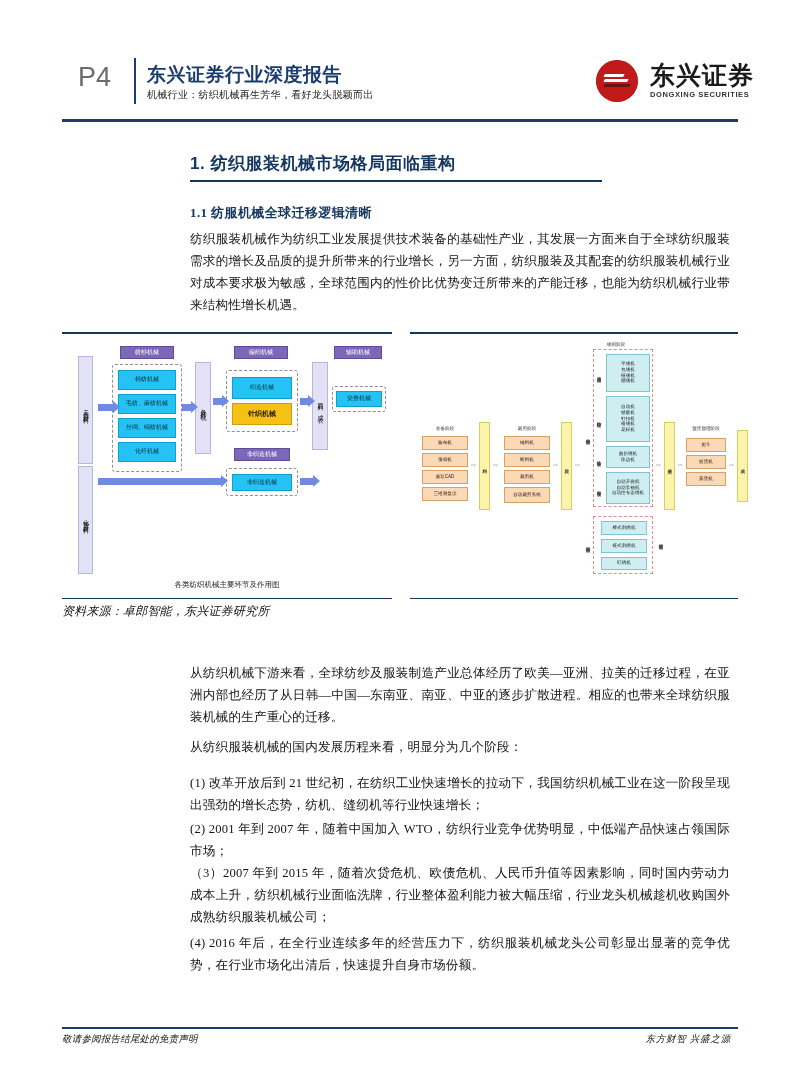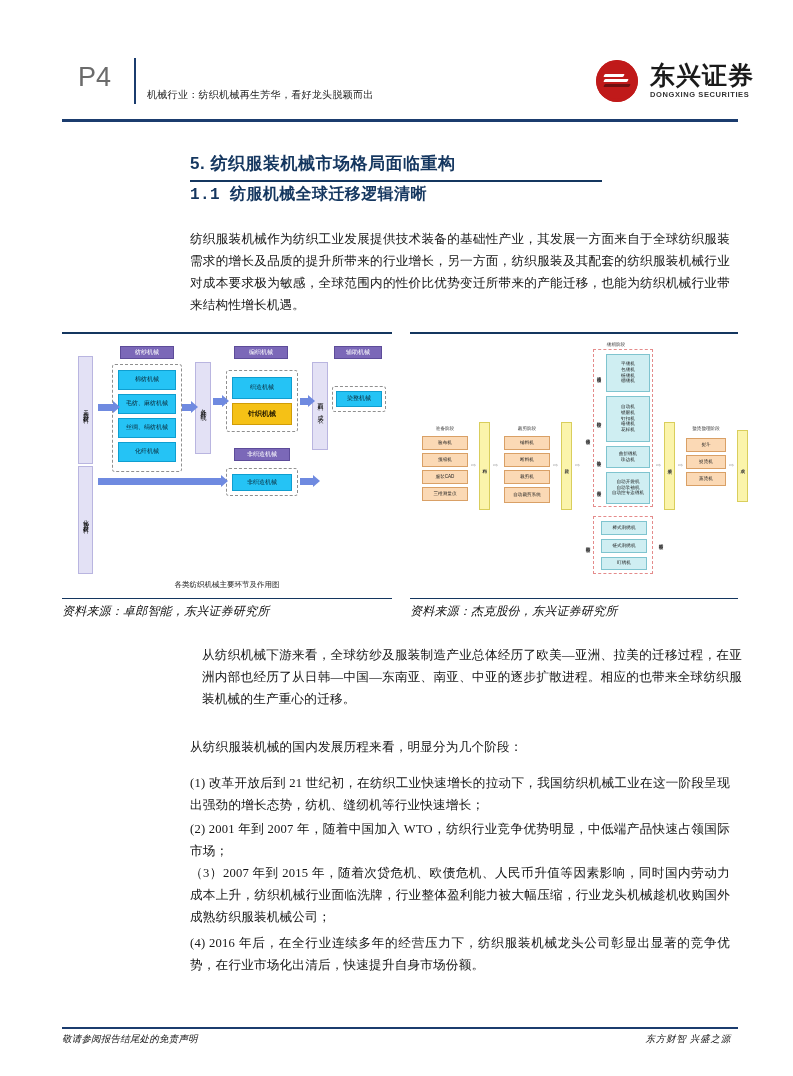--- a/index.html
+++ b/index.html
@@ -59,34 +59,34 @@
   .hdr-rule { position:absolute; left:62px; top:119px; width:676px; height:3px; background:#1b3c6e; }
 
   
   .h1-title {
     position:absolute; left:190px; top:152px;
     font-family:"Liberation Sans", sans-serif;
     font-size:17px; font-weight:bold; color:#14365f; letter-spacing:0.5px;
   }
   .h1-rule { position:absolute; left:190px; top:180px; width:412px; height:1.5px; background:#14365f; }
   .h2-title {
-    position:absolute; left:190px; top:184px;
-    font-family:Liberation Mono, monospace;
-    font-size:16px; font-weight:bold; color:#14365f; letter-spacing:0.4px;
+    position:absolute; left:190px; top:204px;
+    font-family:Liberation Serif, serif;
+    font-size:13px; font-weight:bold; color:#14365f; letter-spacing:0.4px;
   }
 
   
   .body-p {
     position:absolute;
     font-size:12.6px; line-height:22px; color:#141414;
     text-align:justify; text-justify:inter-ideograph;
     letter-spacing:0.2px;
   }
   #para-intro { left:190px; top:228px; width:540px; }
-  #para-down  { left:190px; top:644px; width:540px;margin-left:12px; }
+  #para-down  { left:190px; top:662px; width:540px; }
   #para-stage { left:190px; top:736px; width:540px; }
   #para-1     { left:190px; top:772px; width:540px; }
   #para-2     { left:190px; top:818px; width:540px; }
   #para-3     { left:190px; top:862px; width:540px; }
   #para-4     { left:190px; top:932px; width:540px; }
 
   
   .fig { position:absolute; }
   .fig-cap {
     font-family:"Liberation Sans", sans-serif;
@@ -142,39 +142,40 @@
   .footer-rule { position:absolute; left:62px; top:1027px; width:676px; height:1.5px; background:#1b3c6e; }
   .footer-left { position:absolute; left:62px; top:1033px; font-size:9.5px; color:#111; font-style:italic; letter-spacing:0.2px; }
   .footer-right { position:absolute; right:62px; top:1033px; font-size:9.5px; color:#111; font-style:italic; letter-spacing:0.8px; }
 </style>
 </head>
 <body>
 
 <div class="page-header">
   <div class="page-num">P4</div>
   <div class="hdr-divider"></div>
+  <div class="hdr-title">东兴证券行业深度报告</div>
   <div class="hdr-sub">机械行业：纺织机械再生芳华，看好龙头脱颖而出</div>
 
   <div class="logo-wrap">
     <div class="logo-mark">
       <div class="logo-mark-inner">
           <i></i>
           <i></i>
           <i></i>
         </div>
     </div>
     <div class="logo-text">
       <div class="logo-cn">东兴证券</div>
       <div class="logo-en">DONGXING SECURITIES</div>
     </div>
   </div>
 </div>
 <div class="hdr-rule"></div>
 
-<div class="h1-title">5. 纺织服装机械市场格局面临重构</div>
+<div class="h1-title">1. 纺织服装机械市场格局面临重构</div>
 <div class="h1-rule"></div>
 <div class="h2-title">1.1 纺服机械全球迁移逻辑清晰</div>
 
 <div class="body-p" id="para-intro">纺织服装机械作为纺织工业发展提供技术装备的基础性产业，其发展一方面来自于全球纺织服装需求的增长及品质的提升所带来的行业增长，另一方面，纺织服装及其配套的纺织服装机械行业对成本要求极为敏感，全球范围内的性价比优势变迁所带来的产能迁移，也能为纺织机械行业带来结构性增长机遇。</div>
 
 <div class="fig" id="fig1">
   <div class="fig-rule-top"></div>
   <div class="fig-canvas">
     <div class="d1">
 
@@ -293,21 +294,20 @@
       <div class="p2 p2-orange" style="left:276px; top:104px; width:40px; height:14px;">熨斗</div>
       <div class="p2 p2-orange" style="left:276px; top:121px; width:40px; height:14px;">熨烫机</div>
       <div class="p2 p2-orange" style="left:276px; top:138px; width:40px; height:14px;">蒸烫机</div>
 
       <div class="p2-arrow" style="left:318px; top:128px;">⇨</div>
       <div class="p2 p2-yellow p2-vlbl" style="left:327px; top:96px; width:11px; height:72px;">成衣</div>
 
     </div>
   </div>
   <div class="fig-rule-bot"></div>
-  <div class="fig-src">资料来源：杰克股份，东兴证券研究所</div>
 </div>
 
 <div class="body-p" id="para-down">从纺织机械下游来看，全球纺纱及服装制造产业总体经历了欧美—亚洲、拉美的迁移过程，在亚洲内部也经历了从日韩—中国—东南亚、南亚、中亚的逐步扩散进程。相应的也带来全球纺织服装机械的生产重心的迁移。</div>
 <div class="body-p" id="para-stage">从纺织服装机械的国内发展历程来看，明显分为几个阶段：</div>
 <div class="body-p" id="para-1">(1) 改革开放后到 21 世纪初，在纺织工业快速增长的拉动下，我国纺织机械工业在这一阶段呈现出强劲的增长态势，纺机、缝纫机等行业快速增长；</div>
 <div class="body-p" id="para-2">(2) 2001 年到 2007 年，随着中国加入 WTO，纺织行业竞争优势明显，中低端产品快速占领国际市场；</div>
 <div class="body-p" id="para-3">（3）2007 年到 2015 年，随着次贷危机、欧债危机、人民币升值等因素影响，同时国内劳动力成本上升，纺织机械行业面临洗牌，行业整体盈利能力被大幅压缩，行业龙头机械趁机收购国外成熟纺织服装机械公司；</div>
 <div class="body-p" id="para-4">(4) 2016 年后，在全行业连续多年的经营压力下，纺织服装机械龙头公司彰显出显著的竞争优势，在行业市场化出清后，快速提升自身市场份额。</div>
 
 <div class="footer-rule"></div>

